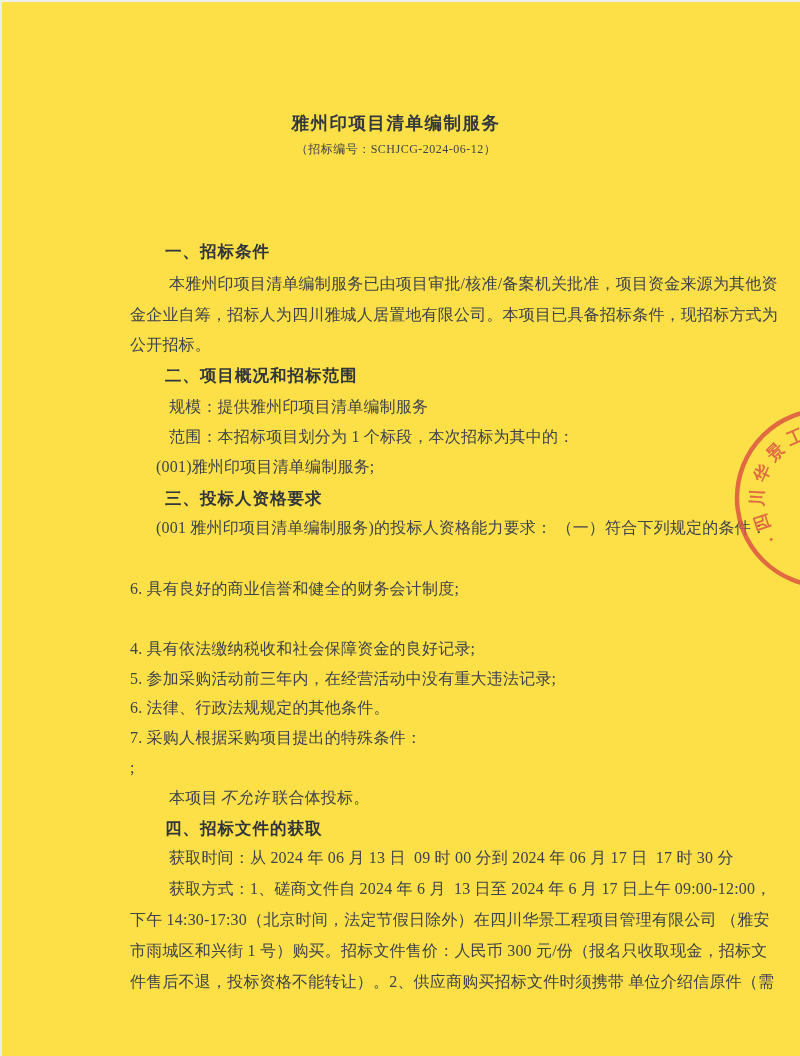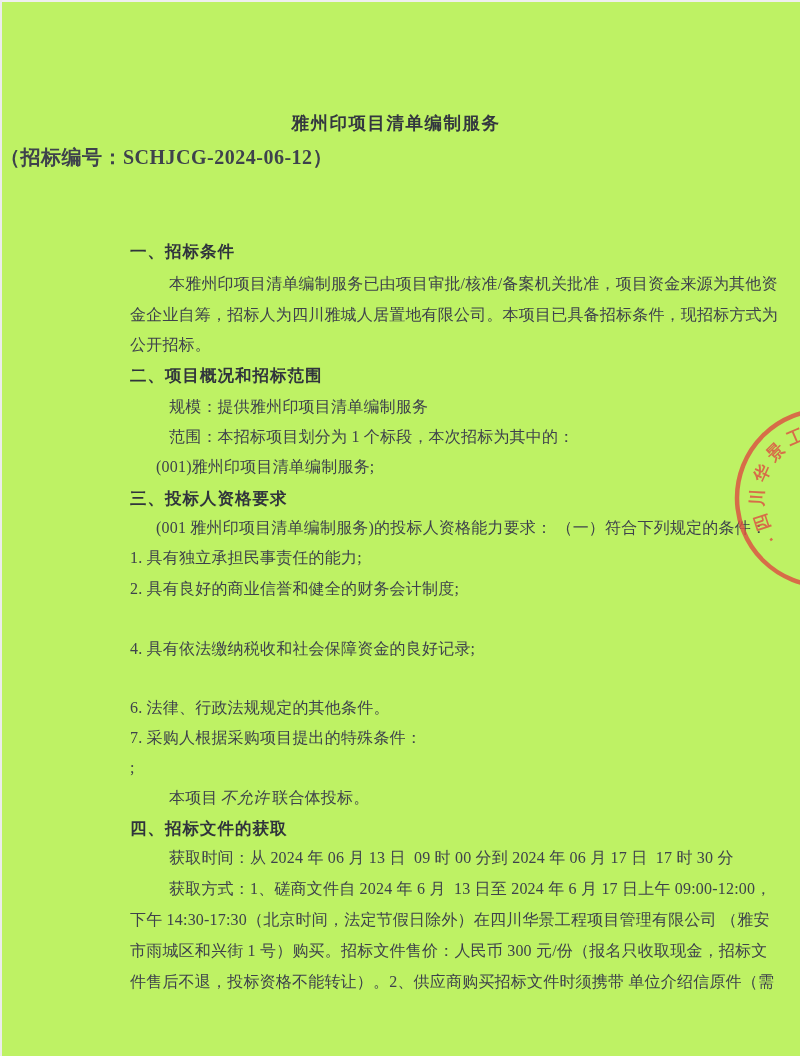--- a/index.html
+++ b/index.html
@@ -1,20 +1,20 @@
 <!DOCTYPE html>
 <html><head>
 <meta charset="utf-8">
 <style>
   html, body { margin: 0; padding: 0; background: #ffffff; }
   .page {
     position: relative;
     width: 800px;
     height: 1056px;
-    background: #bef264;
+    background: #fde047;
     overflow: hidden;
     font-family: "Liberation Serif", "DejaVu Serif", serif;
     color: #3e424c;
   }
   .edge-left {
     position: absolute; left: 0; top: 0; width: 2px; height: 100%;
     background: #ececec;
   }
   .edge-top {
     position: absolute; left: 0; top: 0; width: 100%; height: 2px;
@@ -28,29 +28,30 @@
     letter-spacing: 0.2px;
     white-space: pre;
   }
   .indent { left: 169px; }
   .indent-sm { left: 156px; font-family: Liberation Serif, serif; }
   .heading {
     font-weight: bold;
     color: #30343c;
     font-size: 16.5px;
     letter-spacing: 1px;
+    margin-left: 35px;
   }
   .title-line {
     left: 0; width: 792px; text-align: center;
     font-weight: bold; font-size: 17.5px; color: #33373f;
     letter-spacing: 1.5px;
   }
   .subtitle-line {
-    left: 0; width: 792px; text-align: left;
-    font-size: 20px; letter-spacing: 0.5px; font-weight: bold;
+    left: 0; width: 792px; text-align: center;
+    font-size: 12px; letter-spacing: 0.5px;
   }
   .em-italic { font-style: italic; padding: 0 3px; }
   .seal {
     position: absolute;
     left: 720px;
     top: 400px;
     width: 80px;
     height: 210px;
     opacity: 0.82;
   }
@@ -77,23 +78,23 @@
   <p class="line" style="top:288px">金企业自筹，招标人为四川雅城人居置地有限公司。本项目已具备招标条件，现招标方式为</p>
   <p class="line" style="top:318px">公开招标。</p>
 
   <p class="line indent" style="top:380px">规模：提供雅州印项目清单编制服务</p>
   <p class="line heading" style="top:348px">二、项目概况和招标范围</p>
   <p class="line indent" style="top:410px">范围：本招标项目划分为 1 个标段，本次招标为其中的：</p>
   <p class="line indent-sm" style="top:440px">(001)雅州印项目清单编制服务;</p>
 
   <p class="line heading" style="top:471px">三、投标人资格要求</p>
   <p class="line indent-sm" style="top:501px">(001 雅州印项目清单编制服务)的投标人资格能力要求： （一）符合下列规定的条件：</p>
-  <p class="line" style="top:531px">1. 具有独立承担民事责任的能力;</p>
-  <p class="line" style="top:562px">2. 具有良好的商业信誉和健全的财务会计制度;</p>
+  <p class="line" style="top:562px">6. 具有良好的商业信誉和健全的财务会计制度;</p>
   <p class="line" style="top:622px">4. 具有依法缴纳税收和社会保障资金的良好记录;</p>
+  <p class="line" style="top:652px">5. 参加采购活动前三年内，在经营活动中没有重大违法记录;</p>
   <p class="line" style="top:681px">6. 法律、行政法规规定的其他条件。</p>
   <p class="line" style="top:711px">7. 采购人根据采购项目提出的特殊条件：</p>
   <p class="line" style="top:741px">;</p>
 
   <p class="line heading" style="top:801px">四、招标文件的获取</p>
 
   <p class="line indent" style="top:771px"><span>本项目</span><span class="em-italic">不允许</span><span>联合体投标。</span></p>
   <p class="line indent" style="top:831px">获取时间：从 2024 年 06 月 13 日  09 时 00 分到 2024 年 06 月 17 日  17 时 30 分</p>
   <p class="line indent" style="top:862px">获取方式：1、磋商文件自 2024 年 6 月  13 日至 2024 年 6 月 17 日上午 09:00-12:00，</p>
   <p class="line" style="top:893px">下午 14:30-17:30（北京时间，法定节假日除外）在四川华景工程项目管理有限公司 （雅安</p>

